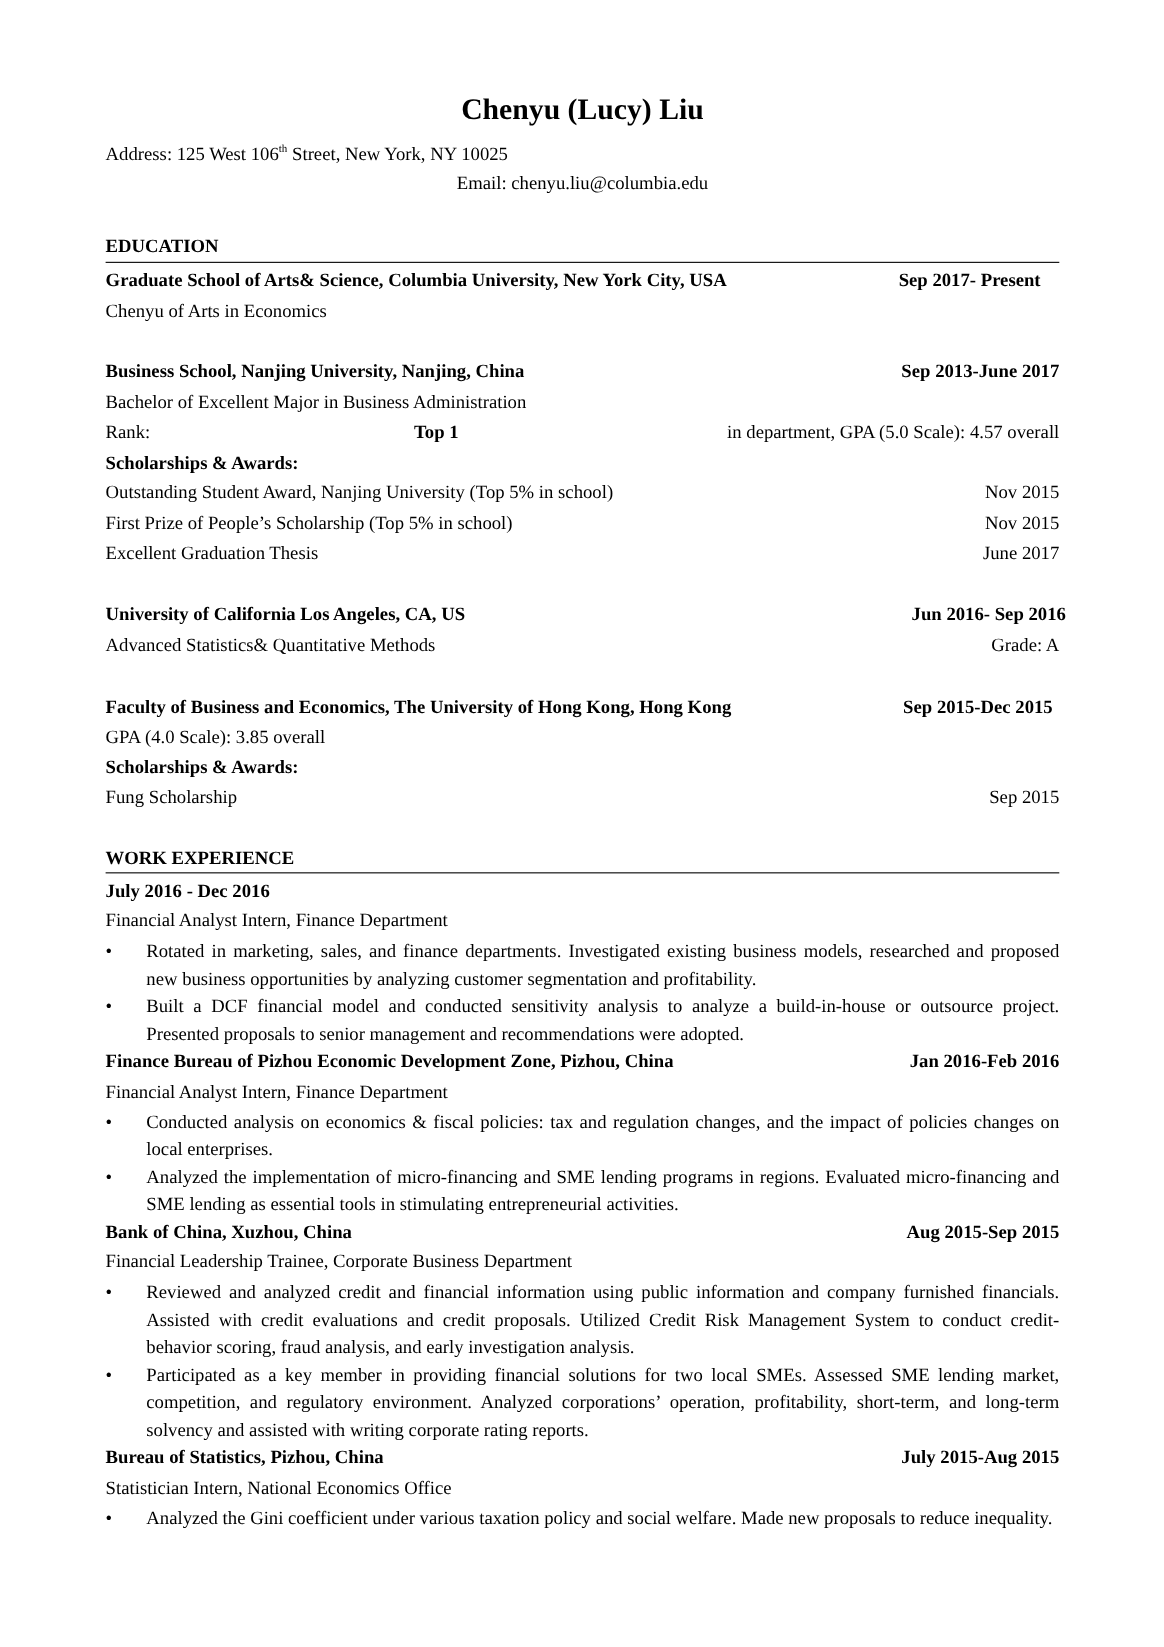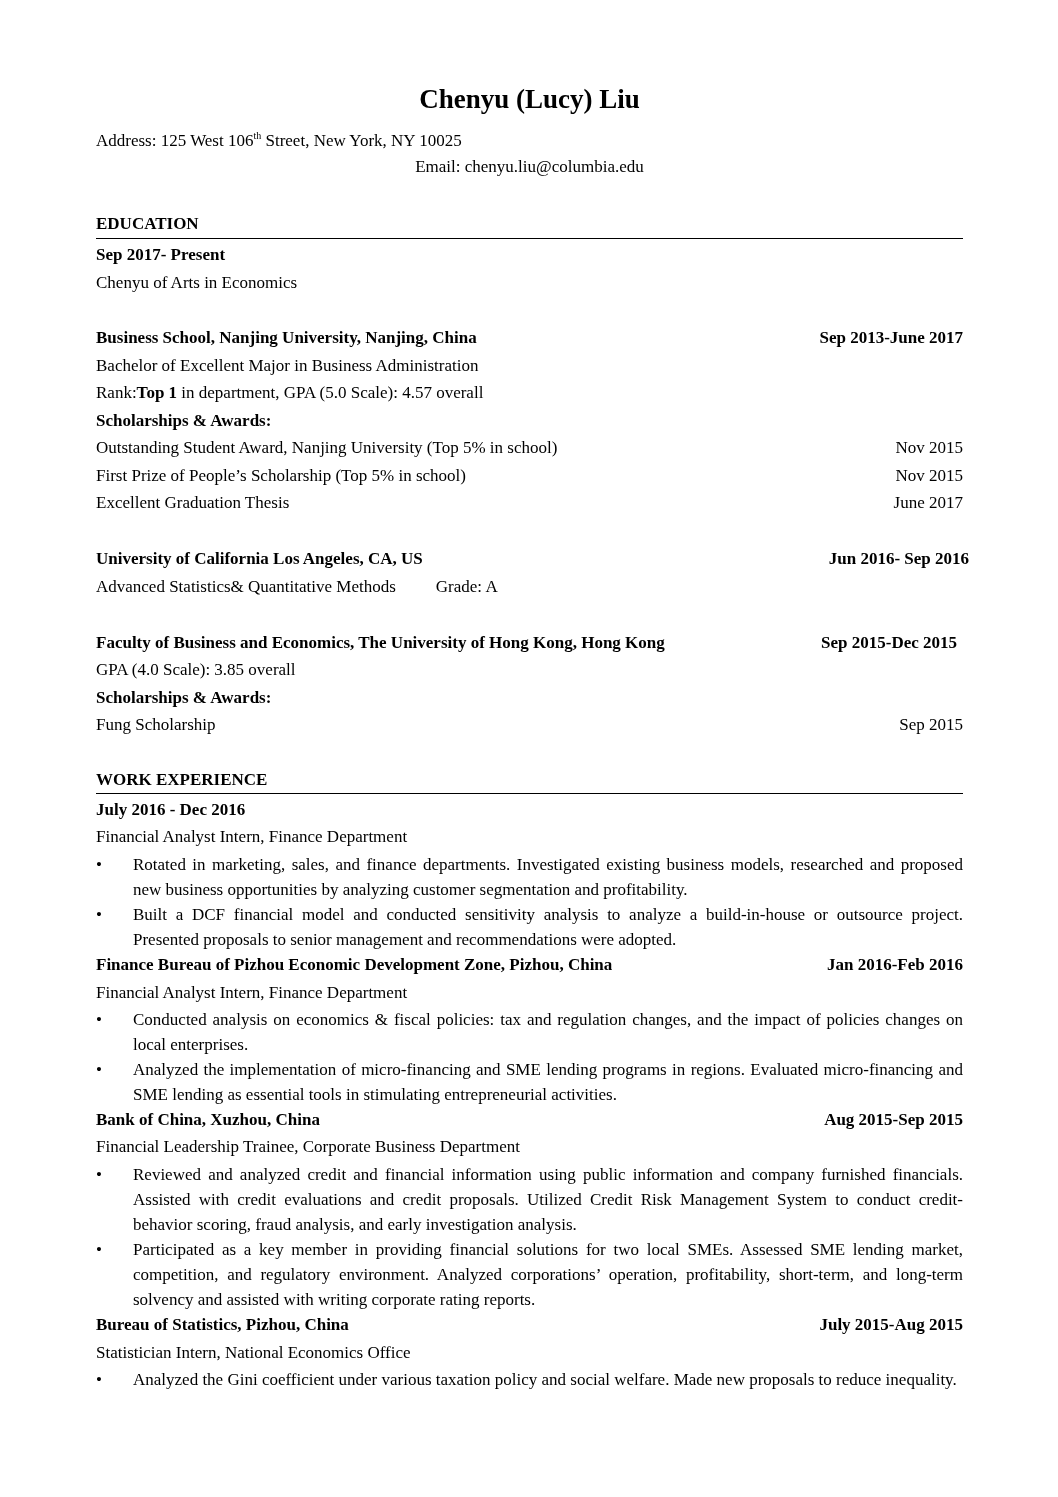--- a/index.html
+++ b/index.html
@@ -27,34 +27,35 @@
   <div class="header">
     <div class="name">Chenyu (Lucy) Liu</div>
     <div class="addr"><span>Address: 125 West 106</span><sup>th</sup><span> Street, New York, NY 10025</span></div>
     <div class="email">Email: chenyu.liu@columbia.edu</div>
   </div>
 
   <div class="section-title" style="top:214px">EDUCATION</div>
   <div class="rule" style="top:238px"></div>
 
   <div class="row bold" style="top:245px">
+    <span>Graduate School of Arts&amp; Science, Columbia University, New York City, USA</span>
     <span style="margin-right:17px">Sep 2017- Present</span>
   </div>
   <div class="row" style="top:273px">
       <span>Chenyu of Arts in Economics</span>
     </div>
 
   <div class="row bold" style="top:328px">
     <span>Business School, Nanjing University, Nanjing, China</span>
     <span>Sep 2013-June 2017</span>
   </div>
   <div class="row" style="top:356px">
       <span>Bachelor of Excellent Major in Business Administration</span>
     </div>
-  <div class="row" style="top:383px;justify-content:flex-start">
+  <div class="row" style="top:383px;justify-content:space-between">
       <span>Rank: </span>
       <b>Top 1</b>
       <span style="white-space:pre"> in department, GPA (5.0 Scale): 4.57 overall</span>
     </div>
   <div class="row bold" style="top:411px">
       <span>Scholarships &amp; Awards:</span>
     </div>
   <div class="row" style="top:438px">
     <span>Outstanding Student Award, Nanjing University (Top 5% in school)</span>
     <span>Nov 2015</span>
@@ -65,21 +66,21 @@
   </div>
   <div class="row" style="top:493px">
     <span>Excellent Graduation Thesis</span>
     <span>June 2017</span>
   </div>
 
   <div class="row bold" style="top:549px">
     <span>University of California Los Angeles, CA, US</span>
     <span style="margin-right:-6px">Jun 2016- Sep 2016</span>
   </div>
-  <div class="row" style="top:577px;justify-content:flex-start">
+  <div class="row" style="top:577px;justify-content:space-between">
     <span>Advanced Statistics&amp; Quantitative Methods</span>
     <span class="grade">Grade: A</span>
   </div>
 
   <div class="row bold" style="top:633px">
     <span>Faculty of Business and Economics, The University of Hong Kong, Hong Kong</span>
     <span style="margin-right:6px">Sep 2015-Dec 2015</span>
   </div>
   <div class="row" style="top:660px">
       <span>GPA (4.0 Scale): 3.85 overall</span>

